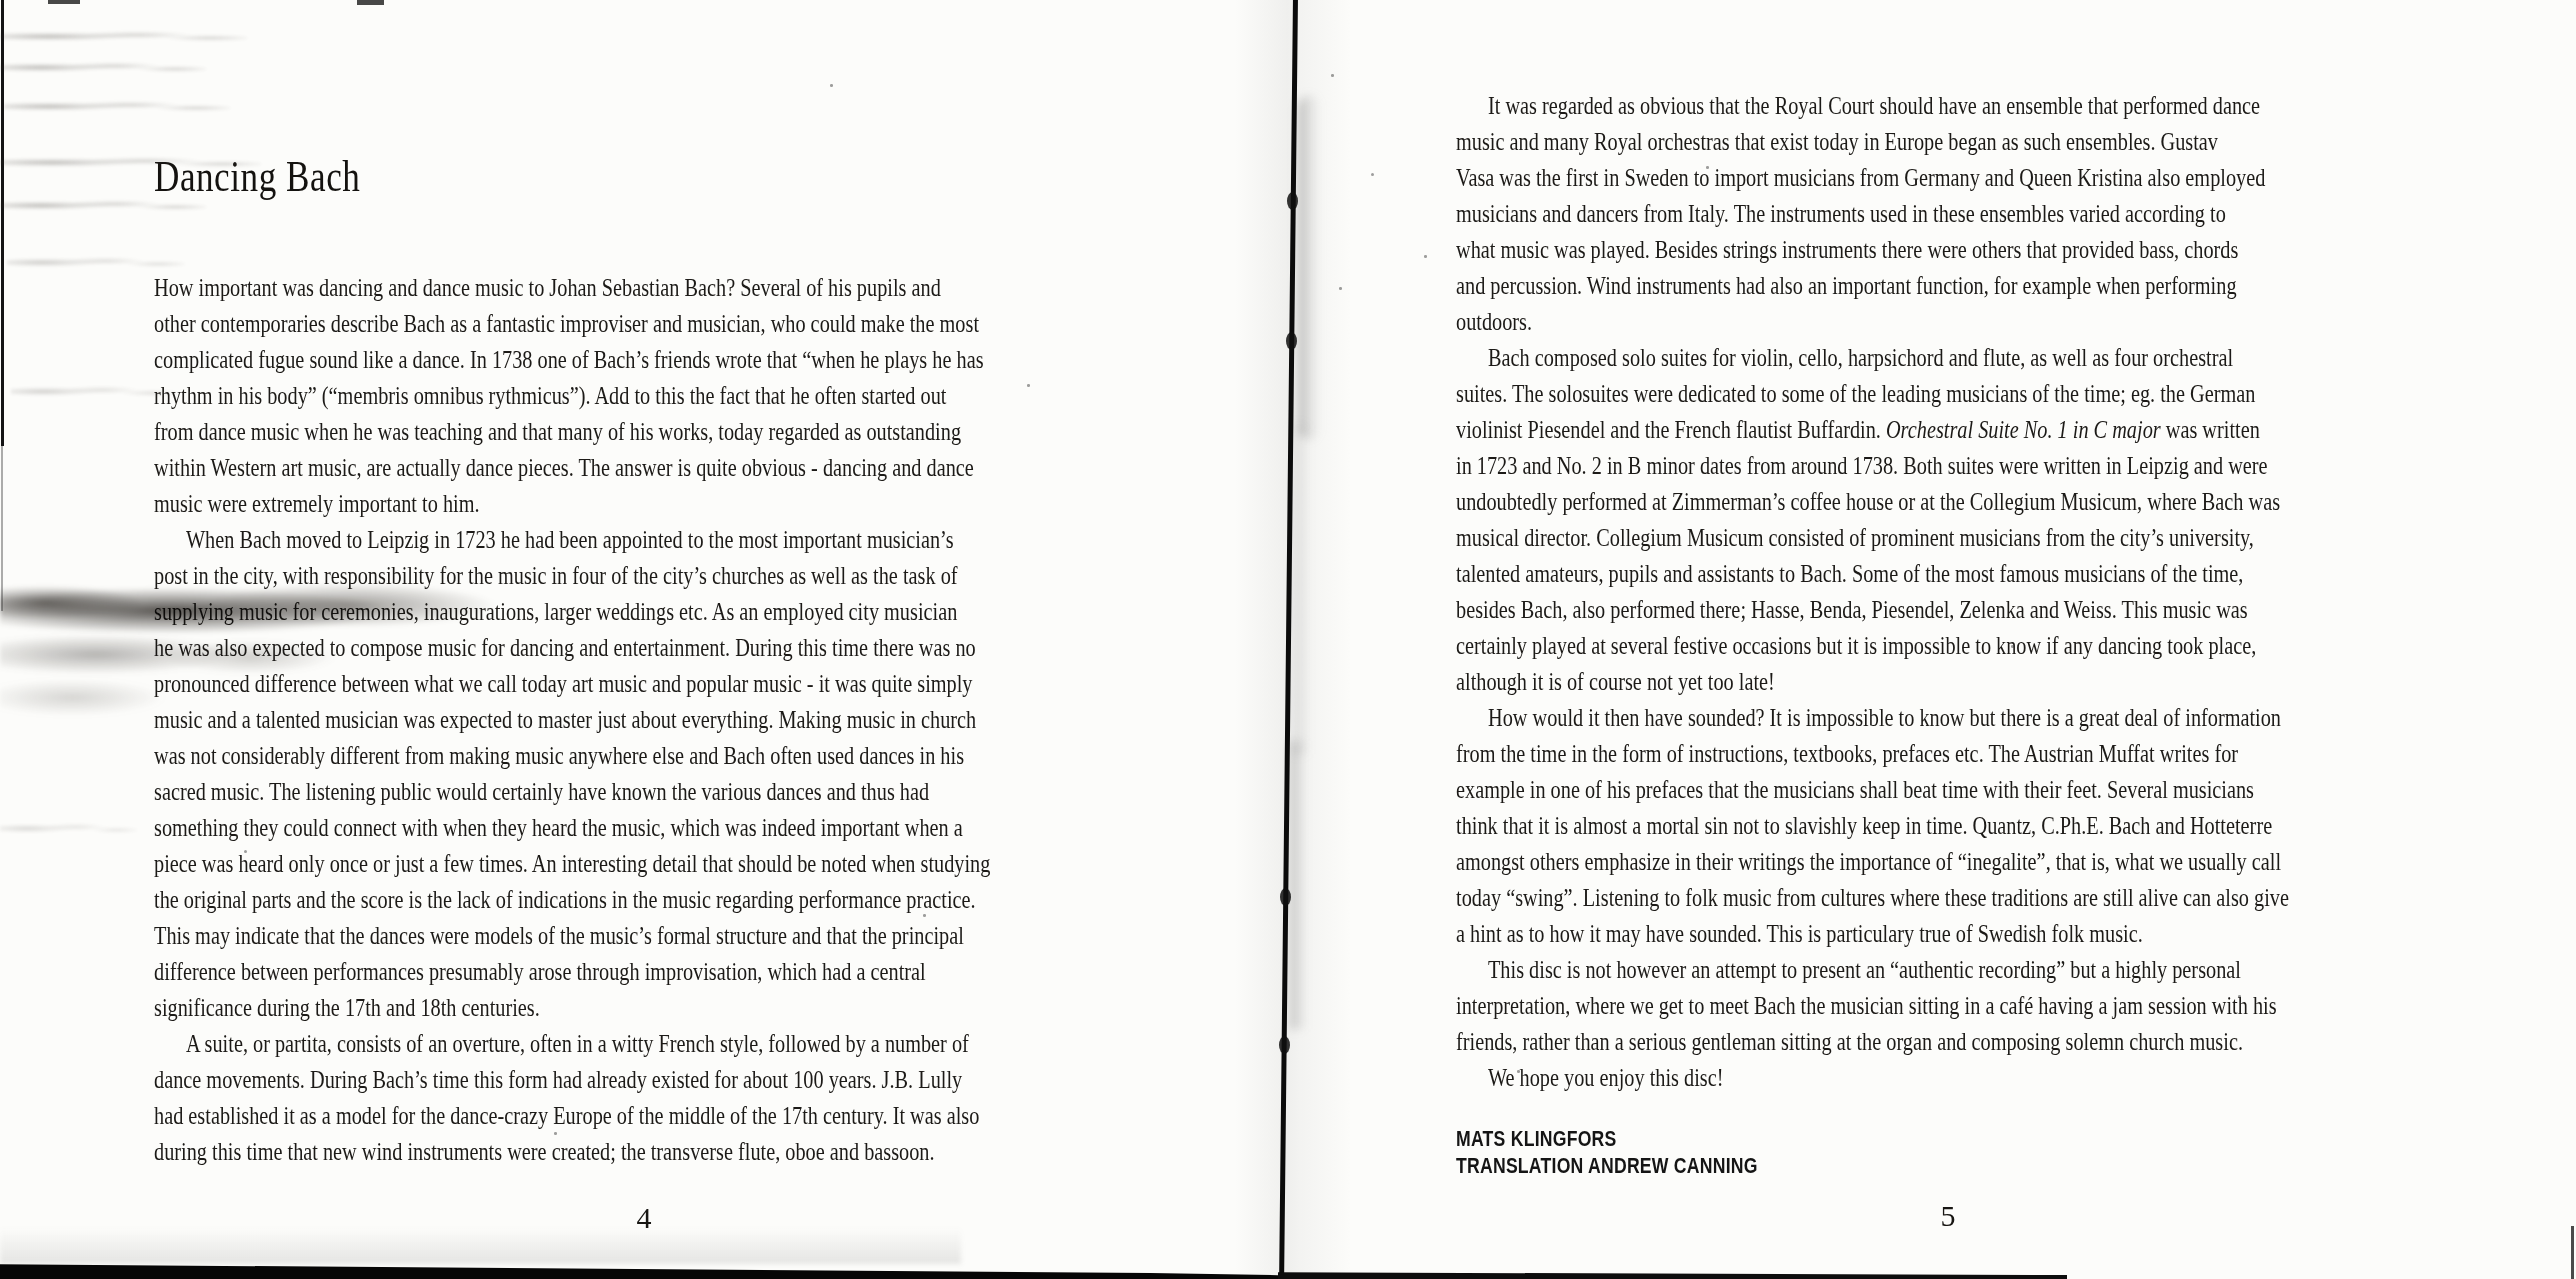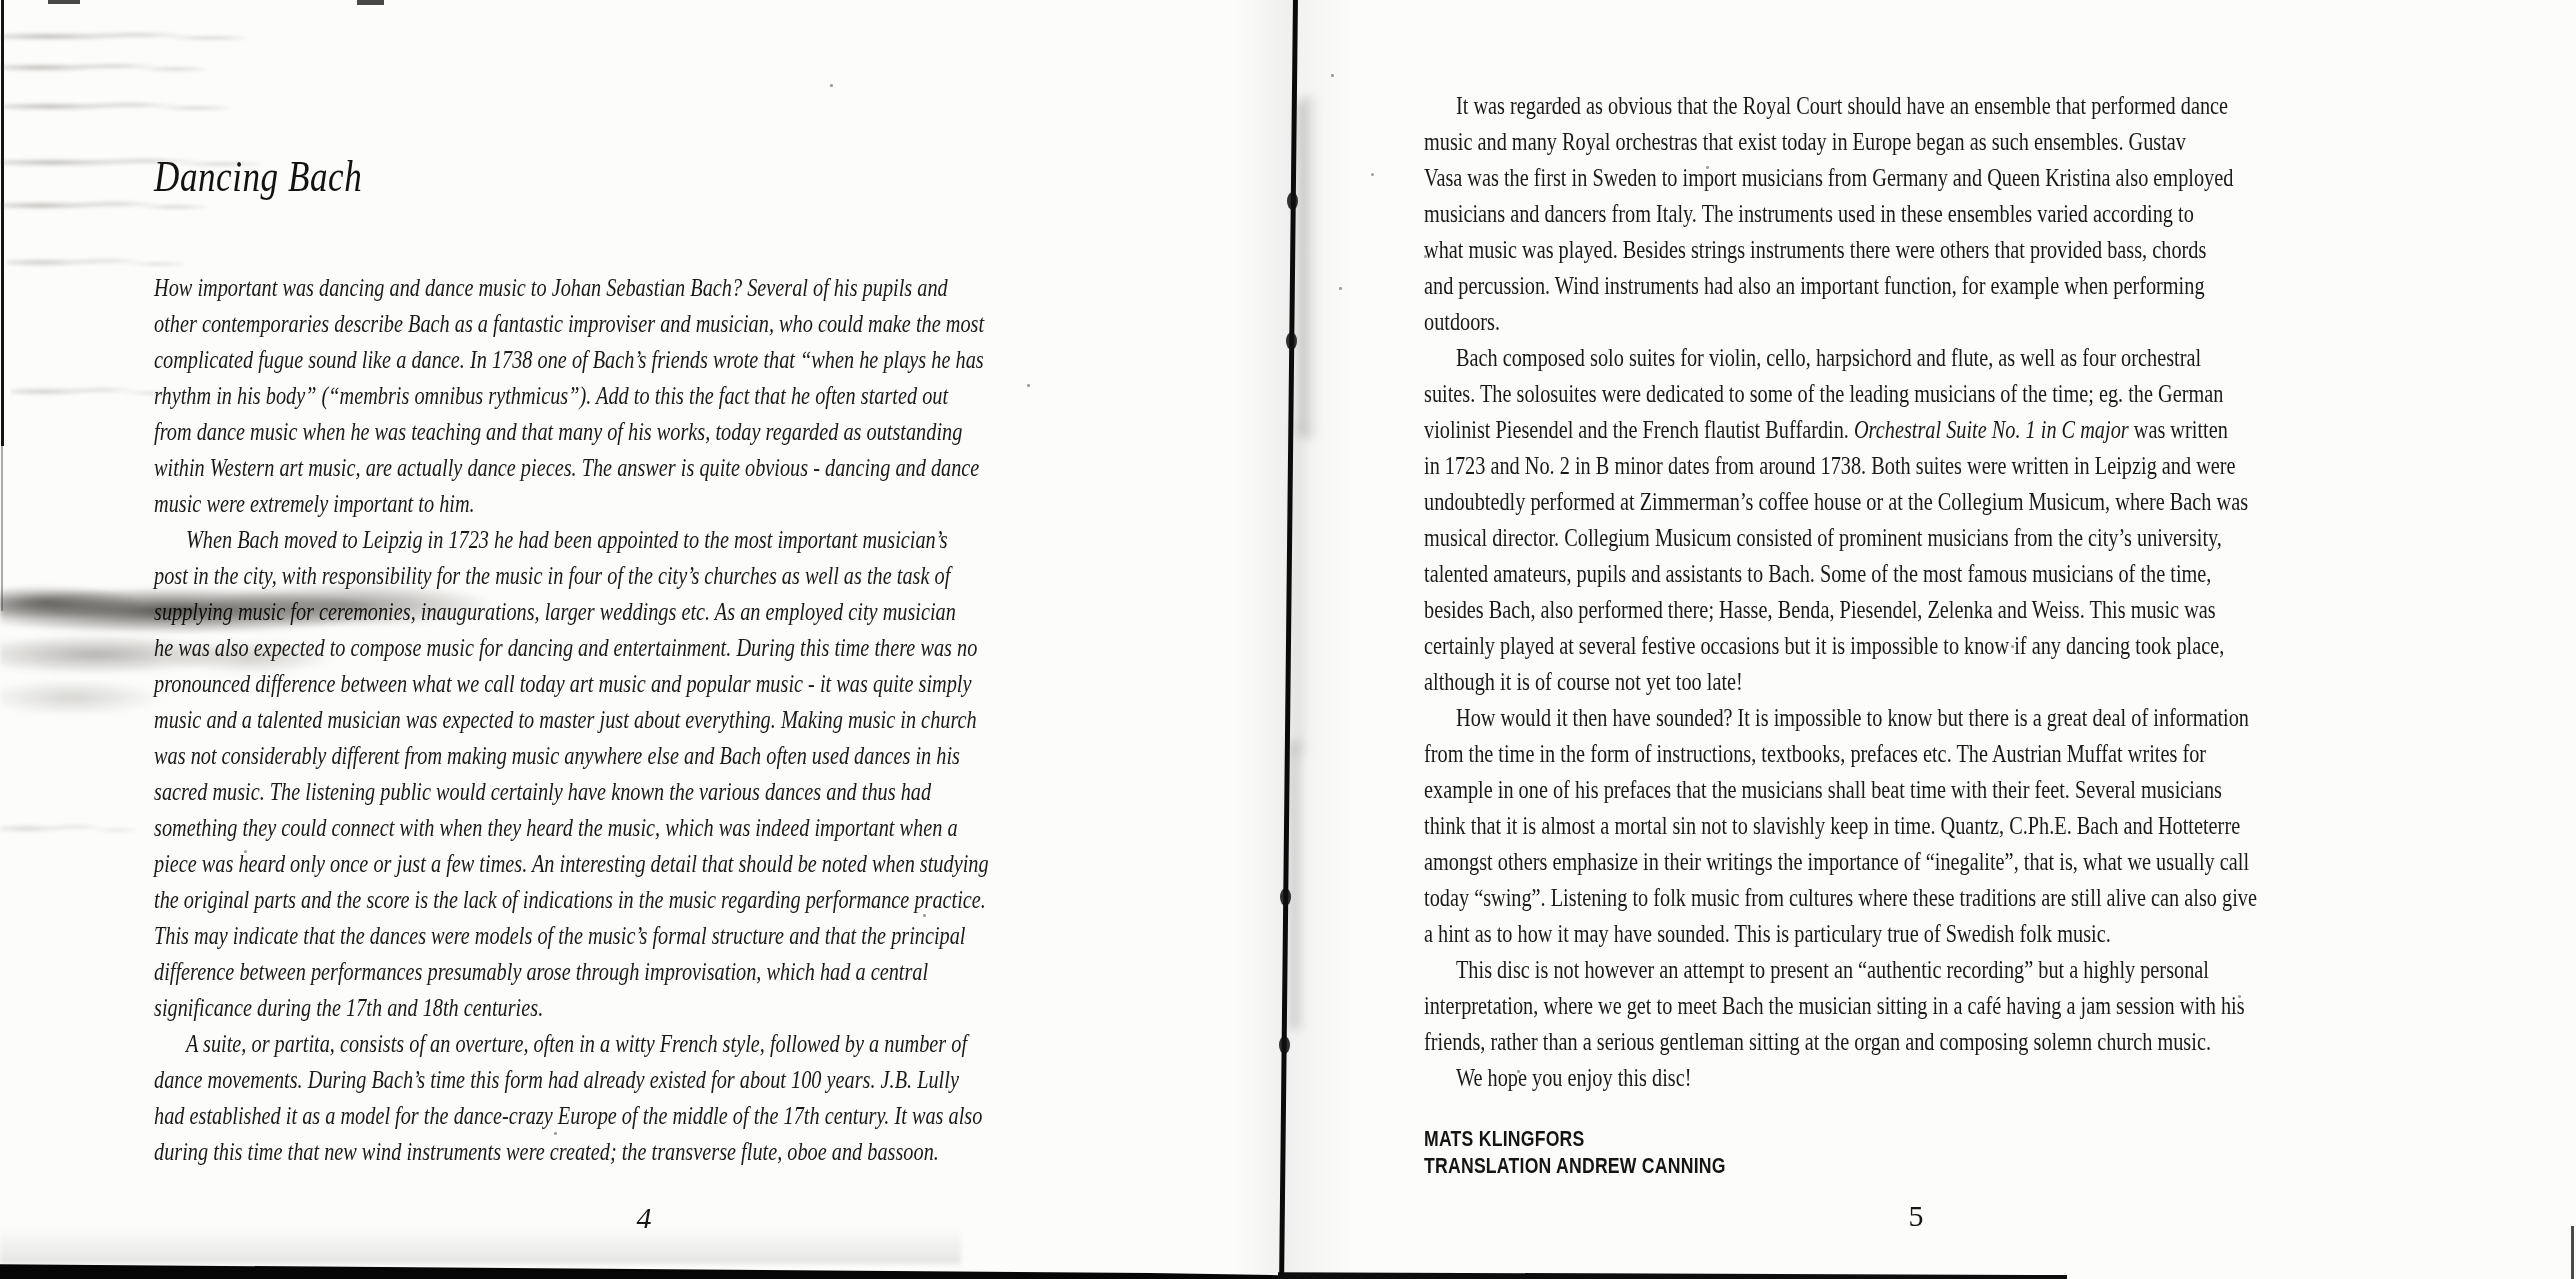--- a/index.html
+++ b/index.html
@@ -2,22 +2,22 @@
 <html style="font-size:11px"><head>
 <meta charset="utf-8">
 <style>
   html,body{margin:0;padding:0;background:#e8e8e6;}
   .spread{
     position:relative;width:2576px;height:1279px;overflow:hidden;
     background:#fcfcfa;color:#1c1a17;
     font-family:"Liberation Serif", serif;
   }
   .page{position:absolute;top:0;height:1279px;}
-  .page.left{left:0;width:1288px;font-style:italic;}
-  .page.right{left:1256px;width:1288px;}
+  .page.left{left:0;width:1288px;}
+  .page.right{left:1288px;width:1288px;}
 
   
   .cond{transform:scaleX(0.78);transform-origin:0 0;}
 
   .title{
     position:absolute;left:154px;top:152px;margin:0;
     font-size:45px;line-height:49px;font-weight:normal;
     letter-spacing:0.7px;color:#14120f;
   }
   .body-col{position:absolute;width:1318px;}

